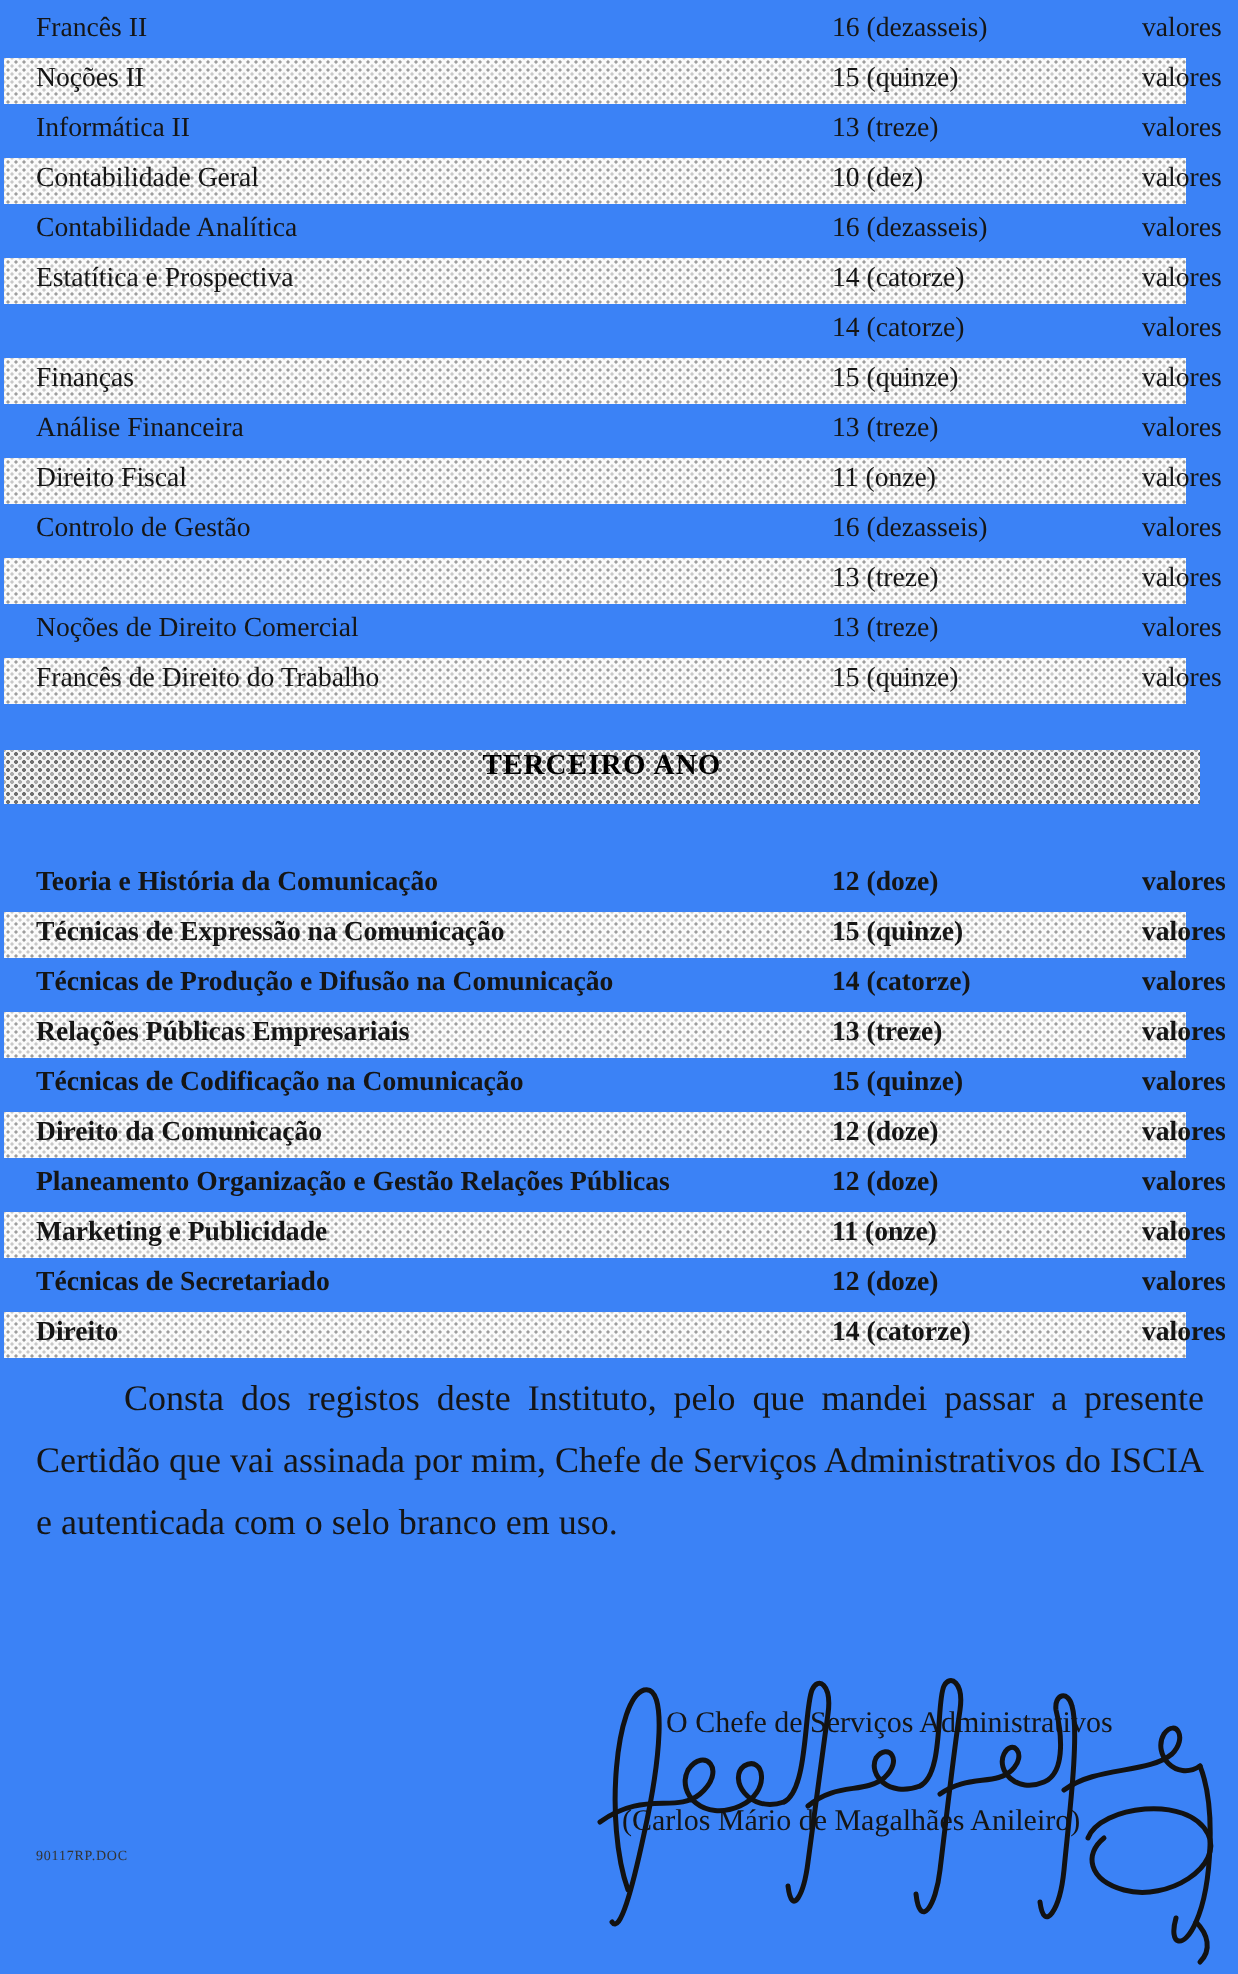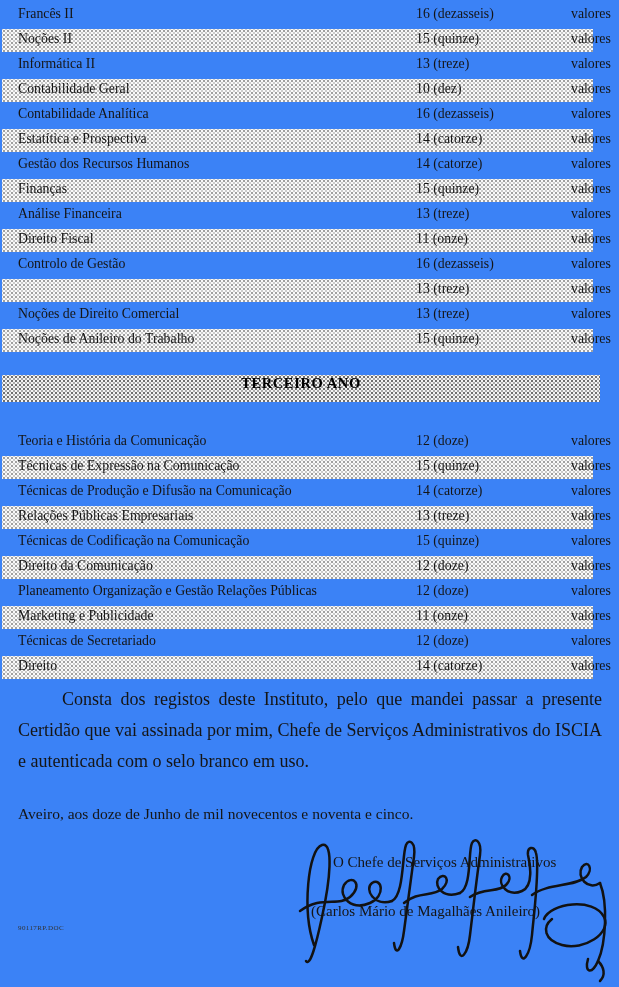--- a/index.html
+++ b/index.html
@@ -7,21 +7,21 @@
     position: relative;
     width: 619px;
     height: 987px;
     background: #3b82f6;
     font-family: "Liberation Serif", serif;
     color: #151515;
     overflow: hidden;
   }
   .grades-table { position: absolute; left: 0; width: 619px; }
   #upper-table { top: 3px; }
-  #third-year-table { top: 430px; }
+  #third-year-table { top: 430px; font-weight: bold; }
   .row { position: relative; height: 25px; }
   .row.shaded::before {
     content: "";
     position: absolute;
     left: 2px; top: 1px;
     width: 591px; height: 23px;
     background-color: #fafafa;
     background-image:
       radial-gradient(circle, #9d9d9d 0.7px, transparent 0.9px),
       radial-gradient(circle, #c9c9c9 0.7px, transparent 0.9px);
@@ -123,21 +123,20 @@
         <span class="subj">Contabilidade Analítica</span>
         <span class="grade">16 (dezasseis)</span>
         <span class="unit">valores</span>
       </div>
       <div class="row shaded">
         <span class="subj">Estatítica e Prospectiva</span>
         <span class="grade">14 (catorze)</span>
         <span class="unit">valores</span>
       </div>
       <div class="row">
-        <span class="subj">Gestão dos Recursos Humanos</span>
         <span class="grade">14 (catorze)</span>
         <span class="unit">valores</span>
       </div>
       <div class="row shaded">
         <span class="subj">Finanças</span>
         <span class="grade">15 (quinze)</span>
         <span class="unit">valores</span>
       </div>
       <div class="row">
         <span class="subj">Análise Financeira</span>
@@ -157,21 +156,21 @@
       <div class="row shaded">
         <span class="grade">13 (treze)</span>
         <span class="unit">valores</span>
       </div>
       <div class="row">
         <span class="subj">Noções de Direito Comercial</span>
         <span class="grade">13 (treze)</span>
         <span class="unit">valores</span>
       </div>
       <div class="row shaded">
-        <span class="subj">Noções de Anileiro do Trabalho</span>
+        <span class="subj">Francês de Direito do Trabalho</span>
         <span class="grade">15 (quinze)</span>
         <span class="unit">valores</span>
       </div>
     </div>
 
   <div class="year-header">
     <span class="hdr-text">TERCEIRO ANO</span>
   </div>
 
   <div id="third-year-table" class="grades-table">
@@ -222,21 +221,20 @@
       </div>
       <div class="row shaded">
         <span class="subj">Direito</span>
         <span class="grade">14 (catorze)</span>
         <span class="unit">valores</span>
       </div>
     </div>
 
   <p class="closing">Consta dos registos deste Instituto, pelo que mandei passar a presente Certidão que vai assinada por mim, Chefe de Serviços Administrativos do ISCIA e autenticada com o selo branco em uso.</p>
 
-  <div class="date-line">Aveiro, aos doze de Junho de mil novecentos e noventa e cinco.</div>
 
   <div class="sig-title">O Chefe de Serviços Administrativos</div>
 
   <div class="sig-name">(Carlos Mário de Magalhães Anileiro)</div>
 
   <svg class="signature-svg" width="326" height="150" viewBox="0 0 326 150">
     <g fill="none" stroke="#121212" stroke-width="2.5" stroke-linecap="round">
       <path d="M22,112 C10,78 16,16 30,12 C42,9 38,48 30,84 C24,112 18,134 14,128"></path>
       <path d="M8,78 C30,62 46,74 58,64 C72,52 60,40 52,52 C46,64 60,78 78,70 C94,63 90,44 80,50 C72,56 82,74 100,68"></path>
       <path d="M100,68 C112,62 110,22 114,12 C117,5 124,9 122,24 C118,52 114,82 112,98 C110,114 104,126 102,110"></path>

